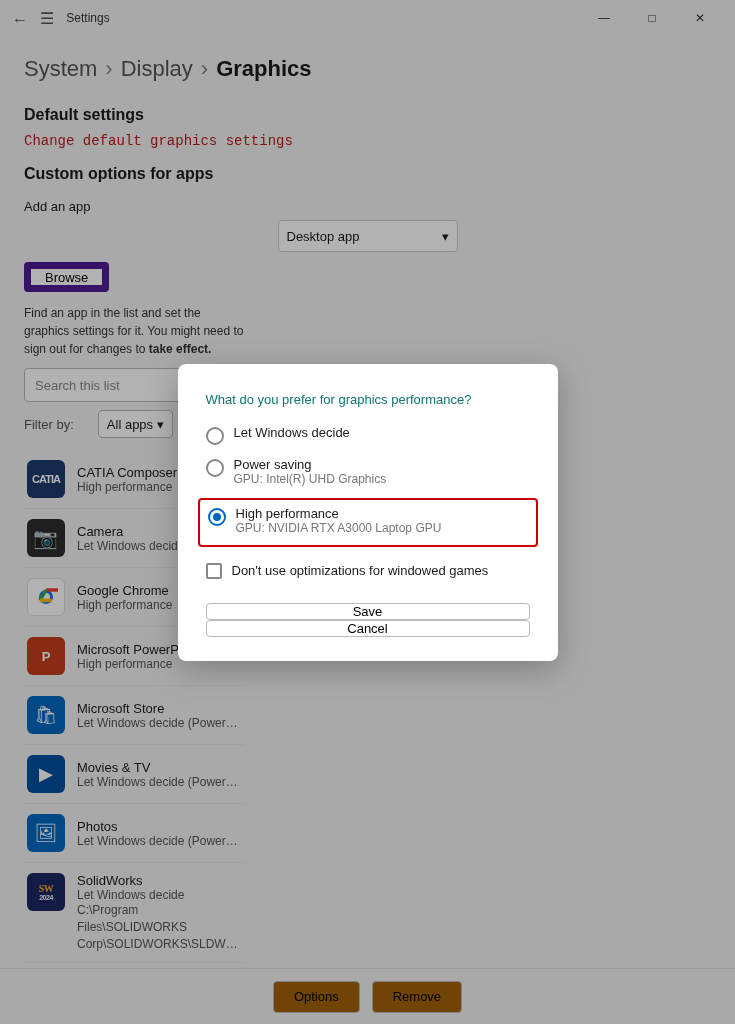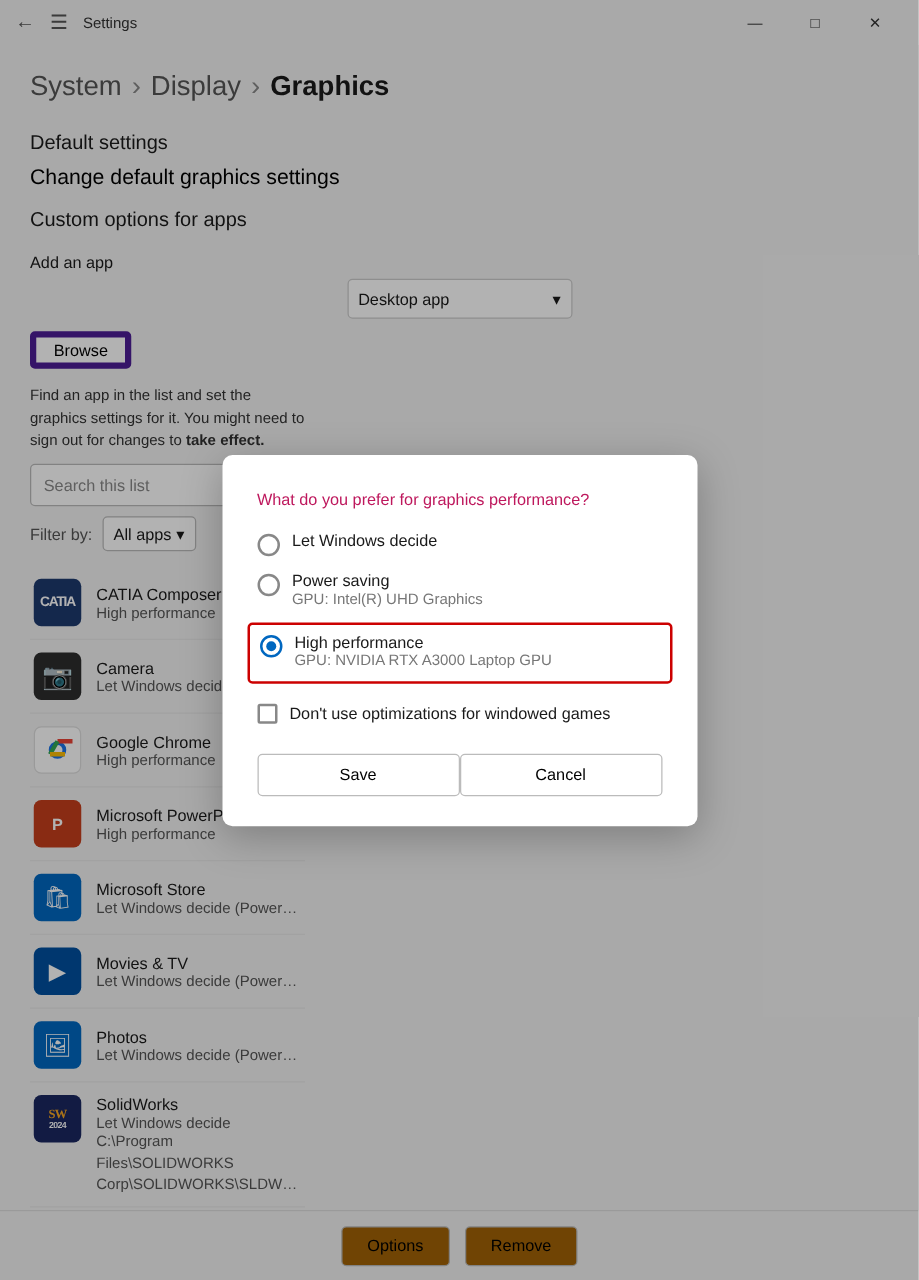--- a/index.html
+++ b/index.html
@@ -75,29 +75,30 @@
       font-weight: 700;
     }
     .breadcrumb-sep {
       font-size: 22px;
       color: #888;
     }
 
     
     .section-title {
       font-size: 16px;
-      font-weight: 400;
+      font-weight: 700;
       margin-bottom: 8px;
       margin-top: 16px;
     }
     .link-blue {
-      color: #000000;
-      font-size: 17px;
+      color: #b91c1c;
+      font-size: 14px;
       cursor: pointer;
       text-decoration: none;
+      font-family: Liberation Mono, monospace;
     }
 
     .add-app-label {
       font-size: 13px;
       margin: 16px 0 6px 0;
     }
 
     .dropdown-container {
       display: flex;
       align-items: center;
@@ -115,21 +116,21 @@
       font-size: 13px;
       display: flex;
       align-items: center;
       justify-content: space-between;
       cursor: pointer;
     }
 
     .browse-btn {
       height: 30px;
       padding: 0 14px;
-      border: 5px solid #4c1d95;
+      border: 7px solid #4c1d95;
       border-radius: 4px;
       background: white;
       font-size: 13px;
       cursor: pointer;
       display: flex;
       align-items: center;
     }
 
     .info-text {
       font-size: 12px;
@@ -152,21 +153,21 @@
       color: #888;
       display: flex;
       align-items: center;
       margin-bottom: 8px;
     }
 
     
     .filter-row {
       display: flex;
       align-items: center;
-      gap: 8px;
+      gap: 24px;
       margin-bottom: 12px;
       font-size: 13px;
     }
     .filter-label { color: #555; }
     .filter-dropdown {
       display: flex;
       align-items: center;
       gap: 4px;
       border: 1px solid #bbb;
       border-radius: 4px;
@@ -257,21 +258,21 @@
       box-shadow: 0 8px 32px rgba(0,0,0,0.25);
       position: relative;
     }
     .dialog-title {
       font-size: 18px;
       font-weight: 600;
       margin-bottom: 10px;
     }
     .dialog-question {
       font-size: 13px;
-      color: #be185d;
+      color: #0f766e;
       margin-bottom: 18px;
     }
 
     .radio-option {
       display: flex;
       align-items: flex-start;
       margin-bottom: 12px;
       gap: 10px;
     }
     .radio-input {
@@ -321,20 +322,21 @@
       height: 16px;
       border: 2px solid #888;
       border-radius: 2px;
       flex-shrink: 0;
       background: white;
     }
     .checkbox-label { font-size: 13px; }
 
     .dialog-buttons {
       display: flex;
+      flex-direction: column;
     }
     .btn-save {
       flex: 1;
       height: 34px;
       border: 1px solid #bbb;
       border-radius: 4px;
       background: white;
       font-size: 13px;
       cursor: pointer;
     }

